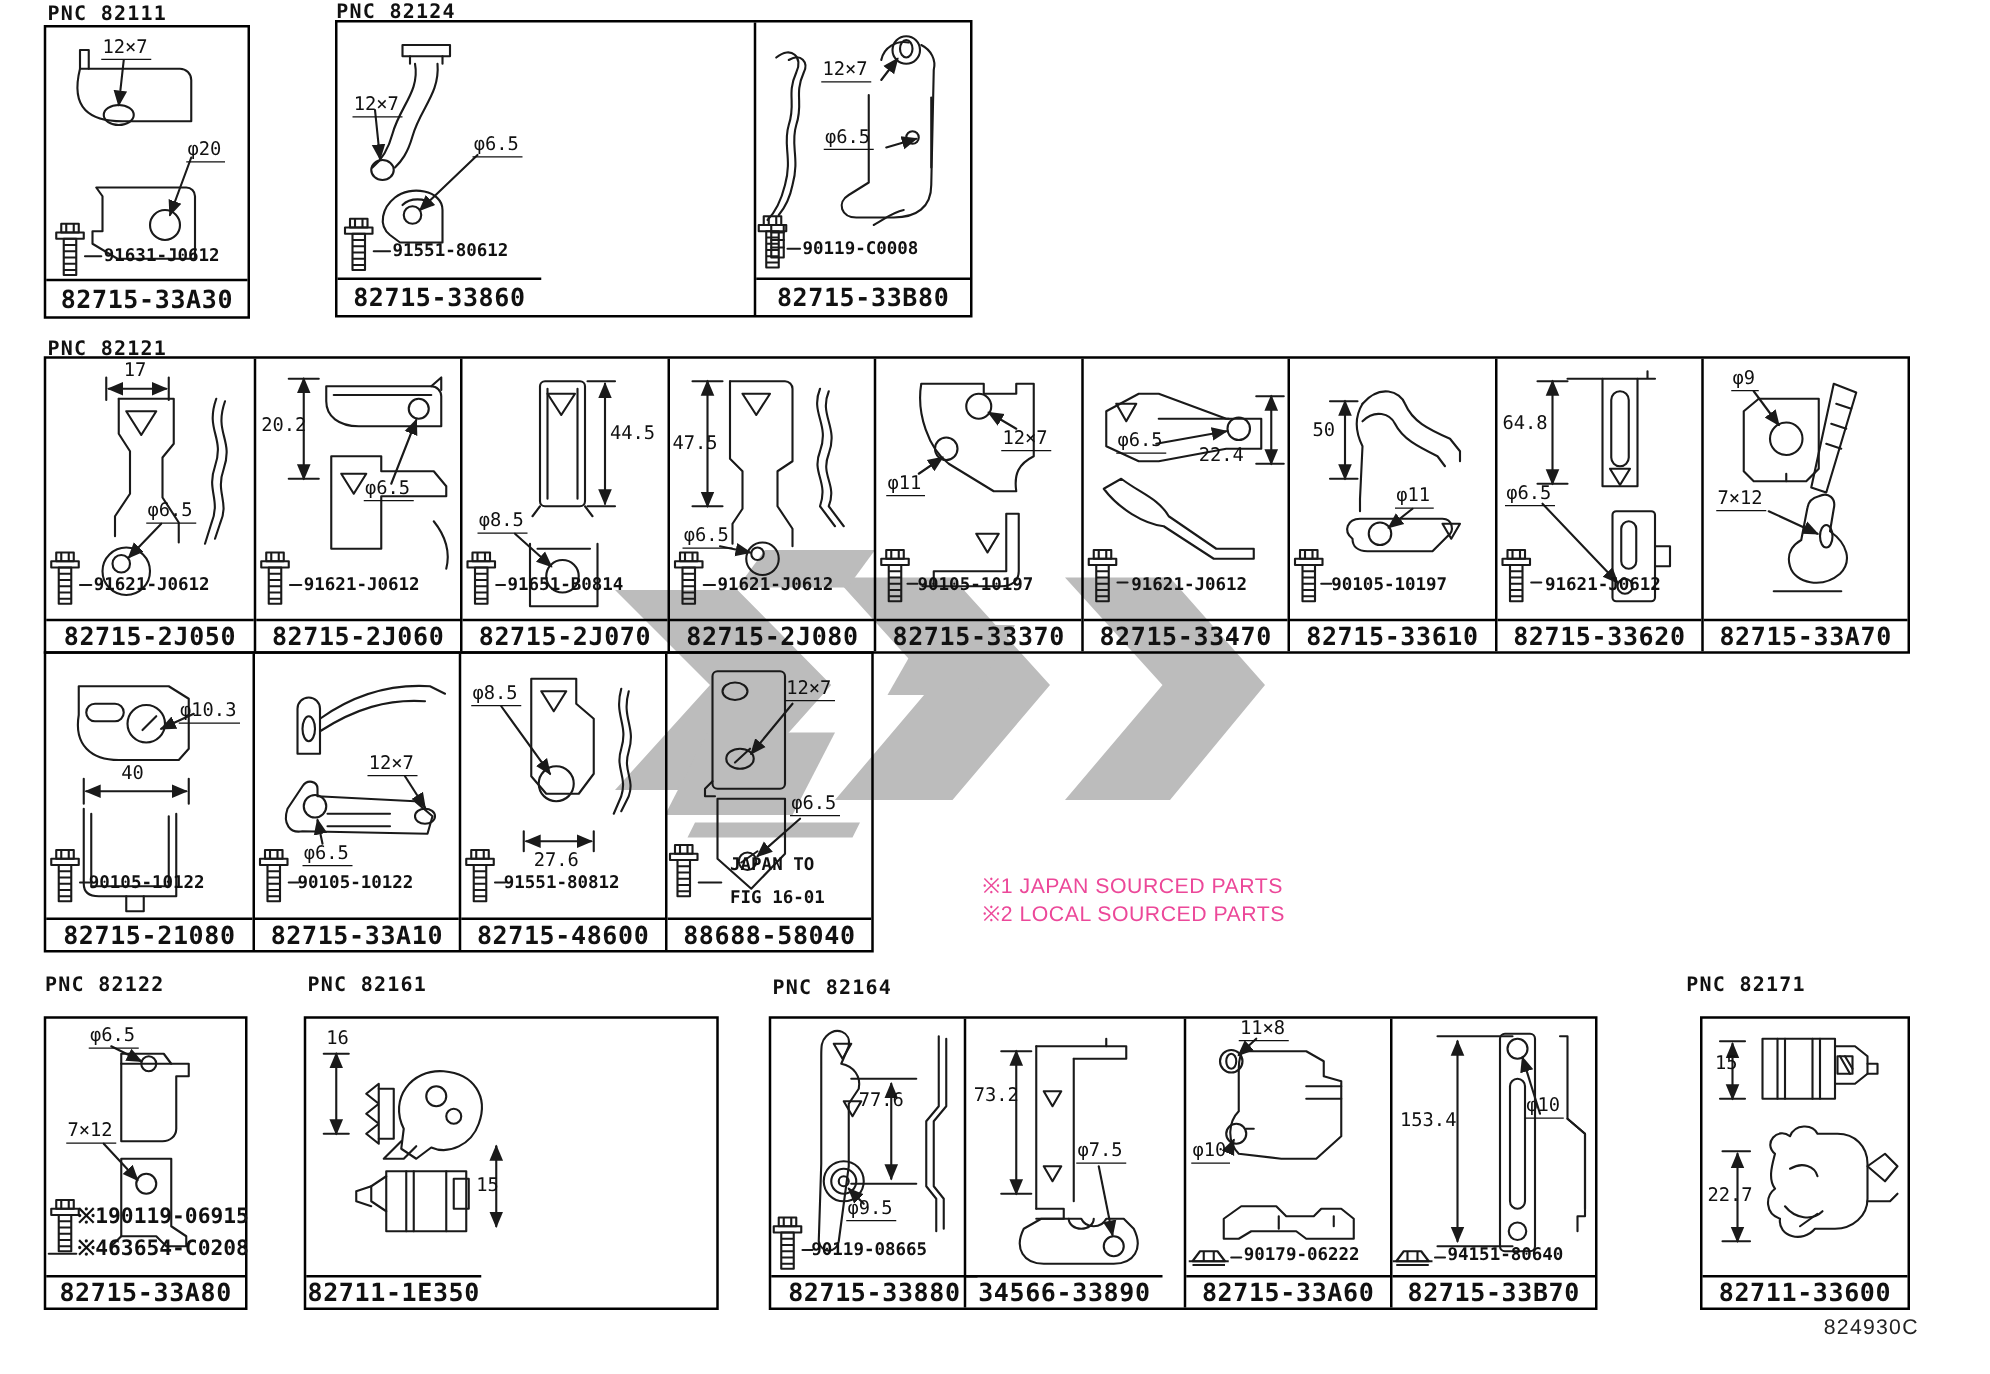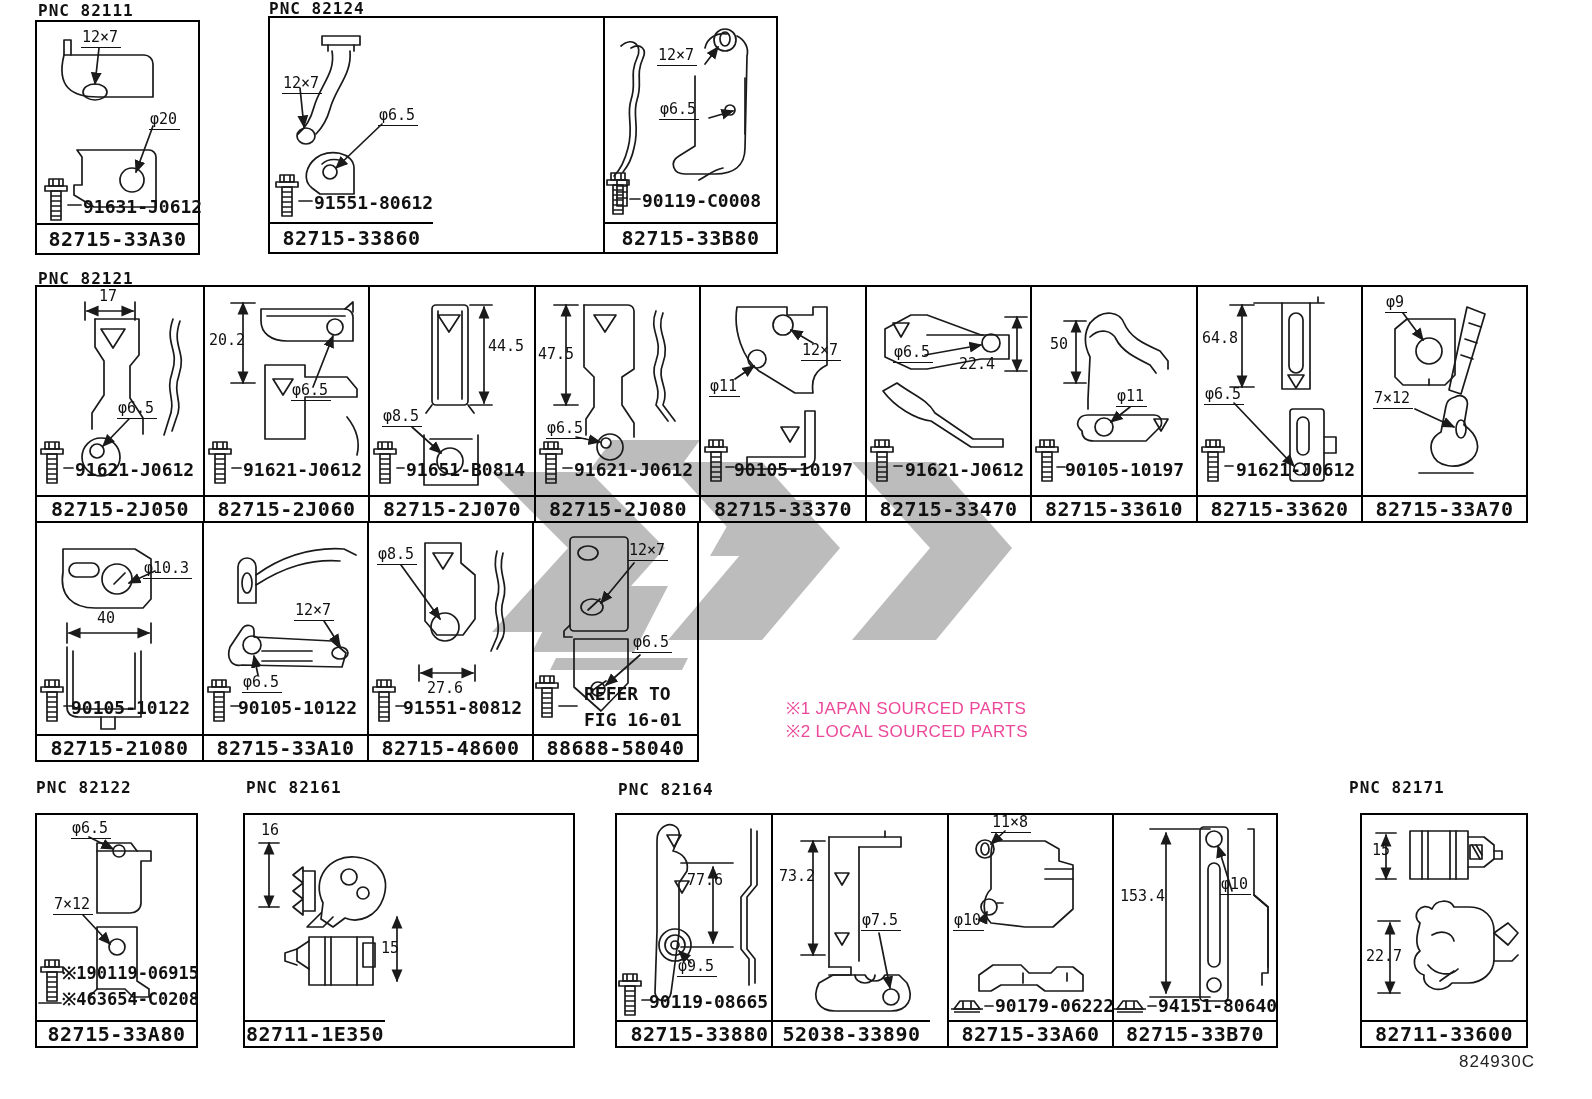--- a/index.html
+++ b/index.html
@@ -10,21 +10,21 @@
   .pnc{position:absolute;font-weight:bold;font-size:16px;line-height:1;letter-spacing:1px;white-space:nowrap}
   .box{position:absolute;border:2px solid #000;box-sizing:border-box}
   .cell{position:absolute;top:0;bottom:0;box-sizing:border-box}
   .bl{border-left:2px solid #000}
   .part{position:absolute;left:0;right:0;bottom:0;height:24px;border-top:2px solid #000;
         display:flex;align-items:center;justify-content:center;
         font-weight:bold;font-size:20px;letter-spacing:.5px;white-space:nowrap}
   .p28{height:28px}
   .dim{position:absolute;font-size:15px;line-height:1;white-space:nowrap;z-index:2}
   .u{border-bottom:1.6px solid #111;padding:0 3px 2px 1px}
-  .fast{position:absolute;font-weight:bold;font-size:18px;line-height:1;white-space:nowrap;z-index:2}
+  .fast{position:absolute;font-weight:bold;font-size:14px;line-height:1;white-space:nowrap;z-index:2}
   .f17{font-size:17px}
   .note{position:absolute;font-family:"Liberation Sans",sans-serif;font-size:17px;line-height:1;letter-spacing:.4px;color:#ec4899}
   .code{position:absolute;font-family:"Liberation Sans",sans-serif;font-size:17px;letter-spacing:1px;color:#222}
   .art{position:absolute;left:0;top:0;z-index:1}
   .art path,.art line,.art circle,.art ellipse,.art rect,.art polyline{
     fill:none;stroke:#1a1a1a;stroke-width:1.7;stroke-linejoin:round;stroke-linecap:round}
 </style>
 </head>
 <body>
 
@@ -392,21 +392,21 @@
         <path d="M100,40 L67,80" marker-end="url(#ah)"></path>
         <path d="M40,116 h54 v44 l-27,28 l-27,-24 z"></path>
         <circle cx="64" cy="166" r="7"></circle>
         <path d="M72,158 l-13,9"></path>
         <path d="M106,132 L72,162" marker-end="url(#ah)"></path>
         <use href="#bolt" x="0" y="152"></use>
         <path d="M25,183 h18"></path>
       </svg>
       <div class="dim u" style="left:94px;top:20px">12×7</div>
       <div class="dim u" style="left:98px;top:112px">φ6.5</div>
-      <div class="fast" style="left:50px;top:162px">REFER TO</div>
+      <div class="fast" style="left:50px;top:162px">JAPAN TO</div>
       <div class="fast" style="left:50px;top:188px">FIG 16-01</div>
       <div class="part">88688-58040</div>
     </div>
   </div>
 
   <div class="note" style="left:786px;top:700px">※1 JAPAN SOURCED PARTS</div>
   <div class="note" style="left:786px;top:723px">※2 LOCAL SOURCED PARTS</div>
 
   <div class="pnc" style="left:36px;top:780px">PNC 82122</div>
   <div class="box" style="left:35px;top:813px;width:163px;height:235px">
@@ -493,21 +493,21 @@
         <path d="M56,152 h22 v8 h-22"></path>
         <path d="M62,58 h14 l-7,12 z"></path>
         <path d="M62,118 h14 l-7,12 z"></path>
         <path d="M46,168 c-8,16 0,28 16,28 h56 c16,0 24,-12 16,-28 l-8,-8 h-14 c-4,8 -16,8 -20,0 h-32 z"></path>
         <path d="M82,160 a10,8 0 0 0 20,0"></path>
         <circle cx="118" cy="182" r="8"></circle>
         <path d="M106,118 L117,173" marker-end="url(#ah)"></path>
       </svg>
       <div class="dim" style="left:6px;top:54px">73.2</div>
       <div class="dim u" style="left:88px;top:98px">φ7.5</div>
-      <div class="part">52038-33890</div>
+      <div class="part">34566-33890</div>
     </div>
 
     <div class="cell bl" style="left:330px;width:165px">
       <svg class="art" width="163" height="209" viewBox="0 0 163 209">
         <circle cx="36" cy="34" r="9"></circle>
         <ellipse cx="36" cy="34" rx="4" ry="6"></ellipse>
         <path d="M56,16 L42,29" marker-end="url(#ah)"></path>
         <path d="M44,26 h52 l14,8 v12 l14,4 v44 l-20,18 h-28 l-34,-4 c-10,-10 -8,-26 0,-34 v-34 c0,-8 2,-12 2,-14 z"></path>
         <path d="M96,54 h28 M96,64 h28"></path>
         <circle cx="40" cy="92" r="8"></circle>

